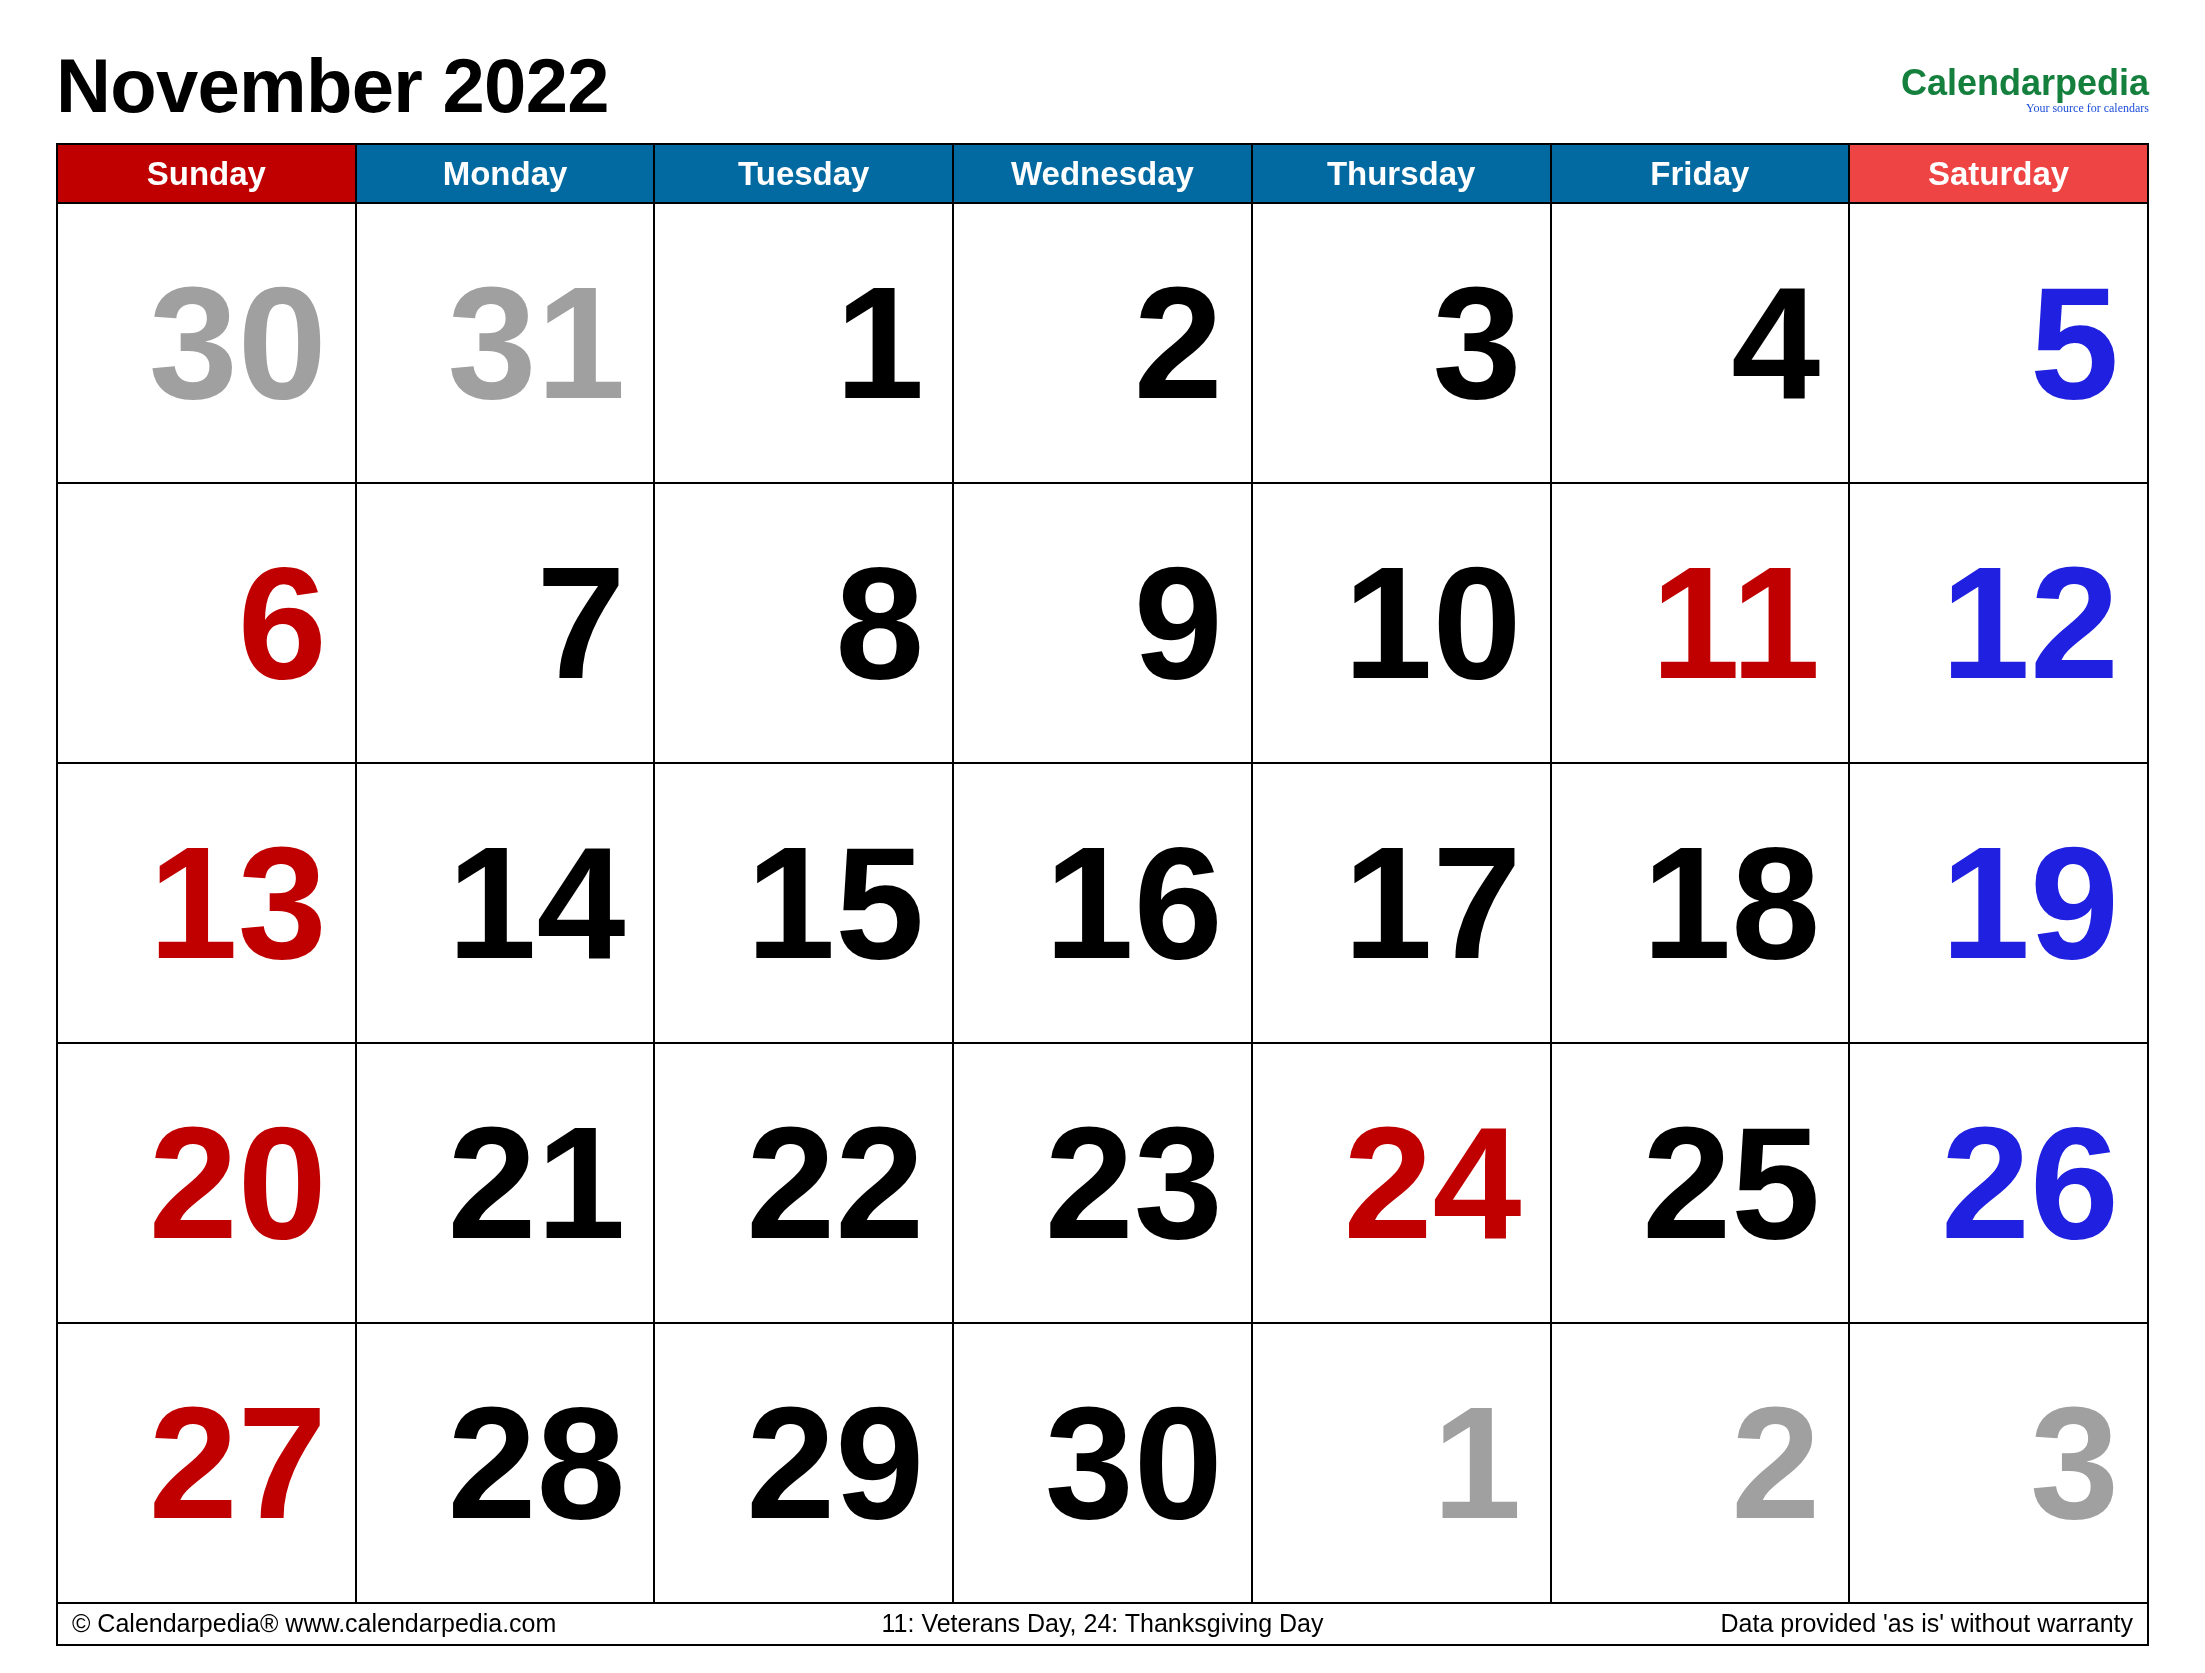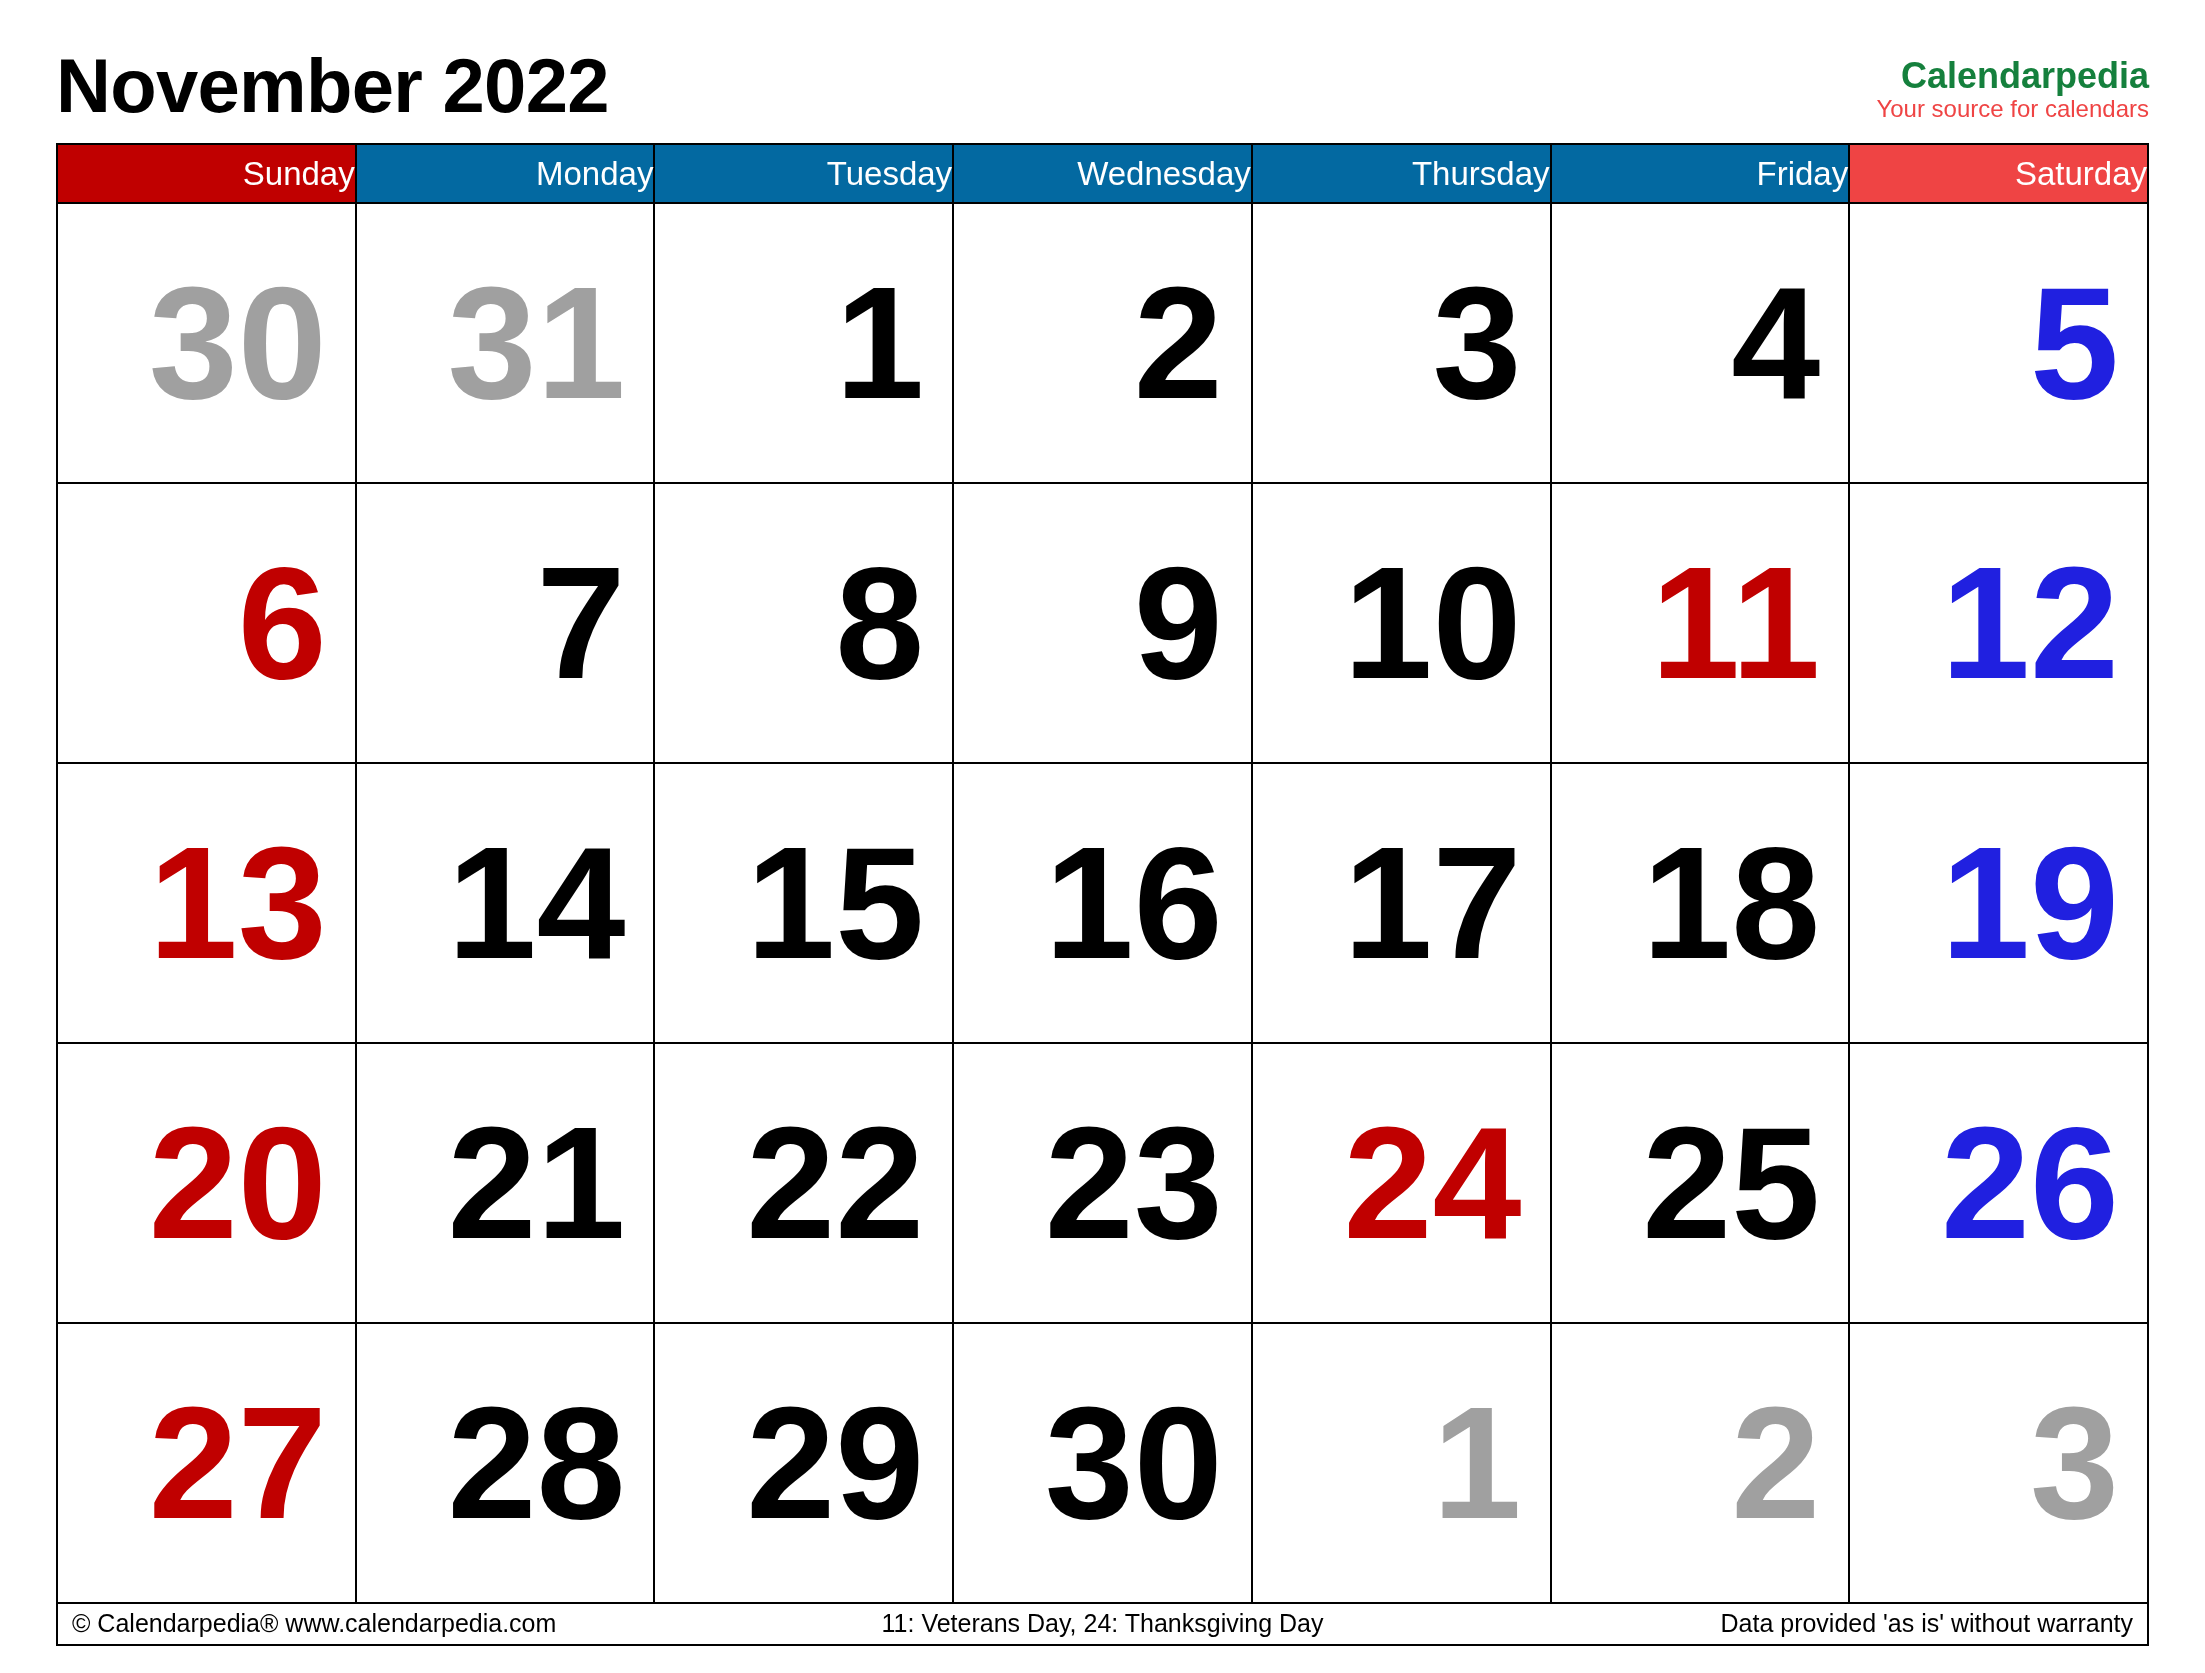--- a/index.html
+++ b/index.html
@@ -28,37 +28,38 @@
     text-align: right;
     padding-top: 7px;
   }
   .brand-name {
     font-size: 36px;
     font-weight: bold;
   }
   .brand-name .b1 { color: #15803d; }
   .brand-name .b2 { color: #15803d; }
   .brand-tag {
-    font-size: 24px;
-    color: #ef4444;
+    font-size: 12px;
+    color: #1d4ed8;
     margin-top: -2.8px;
+    font-family: Liberation Serif, serif;
   }
   table.cal {
     width: 100%;
     border-collapse: collapse;
     table-layout: fixed;
     flex: 1;
   }
   table.cal th {
     border: 2.1px solid #000;
     font-size: 33px;
-    font-weight: normal;
+    font-weight: bold;
     color: #fff;
     padding: 9.7px 0;
-    text-align: right;
+    text-align: center;
   }
   th.sun  { background: #c00000; }
   th.wd   { background: #0369a1; }
   th.sat  { background: #ef4444; }
   table.cal td {
     border: 2.1px solid #000;
     height: 264px;
     text-align: right;
     vertical-align: middle;
     padding: 0 28px 0 0;

